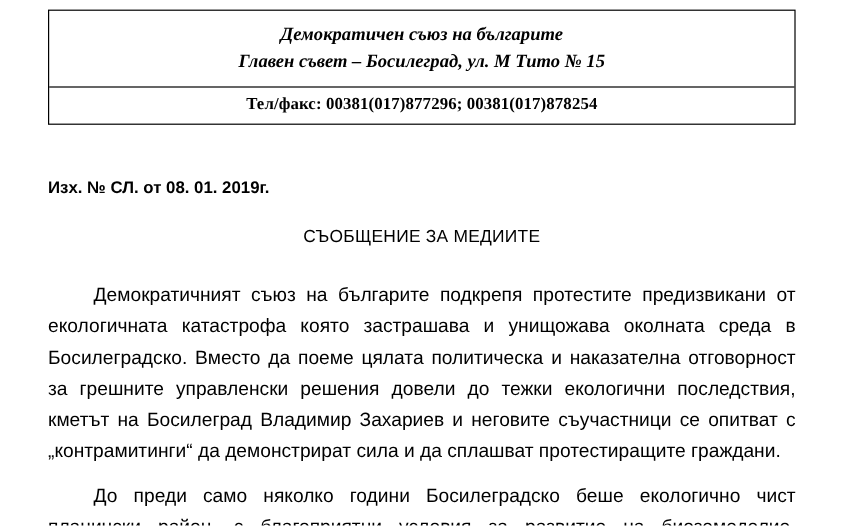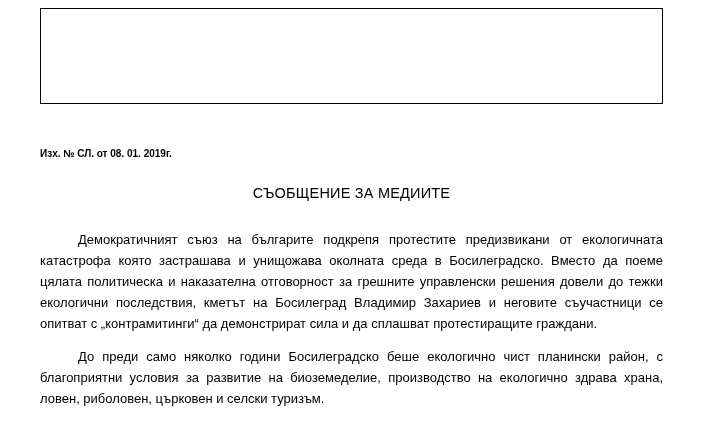--- a/index.html
+++ b/index.html
@@ -78,21 +78,21 @@
     font-weight: bold;
     font-size: 14px;
     letter-spacing: 0.1px;
   }
 
   
   .ref-line {
     margin-top: 44px;
     font-family: "Liberation Sans", sans-serif;
     font-weight: bold;
-    font-size: 10px;
+    font-size: 14px;
   }
 
   .doc-title {
     margin-top: 26px;
     text-align: center;
     font-family: "Liberation Sans", sans-serif;
     font-weight: normal;
     font-size: 14.5px;
     letter-spacing: 0.2px;
   }
@@ -100,32 +100,39 @@
   .body-text {
     margin-top: 28px;
   }
 
   .body-text p {
     margin: 12px 0 2px 0;
     text-align: justify;
     text-justify: inter-word;
     text-indent: 38px;
     font-family: "Liberation Sans", sans-serif;
-    font-size: 13px;
+    font-size: 16px;
     line-height: 1.62;
   }
 </style>
 </head>
 <body>
 
 <div class="page">
 
   <div class="letterhead">
 
 
+    <div class="head-text">
+      <div class="head-title">
+        <div>Демократичен съюз на българите</div>
+        <div>Главен съвет – Босилеград, ул. М Тито № 15</div>
+      </div>
+      <div class="head-contact">Тел/факс: 00381(017)877296; 00381(017)878254</div>
+    </div>
 
   </div>
 
   <div class="ref-line">Изх. № СЛ. от 08. 01. 2019г.</div>
 
   <div class="doc-title">СЪОБЩЕНИЕ ЗА МЕДИИТЕ</div>
 
   <div class="body-text">
     <p>Демократичният съюз на българите подкрепя протестите предизвикани от екологичната катастрофа която застрашава и унищожава околната среда в Босилеградско. Вместо да поеме цялата политическа и наказателна отговорност за грешните управленски решения довели до тежки екологични последствия, кметът на Босилеград Владимир Захариев и неговите съучастници се опитват с „контрамитинги“ да демонстрират сила и да сплашват протестиращите граждани.</p>
     <p>До преди само няколко години Босилеградско беше екологично чист планински район, с благоприятни условия за развитие на биоземеделие, производство на екологично здрава храна, ловен, риболовен, църковен и селски туризъм.</p>

